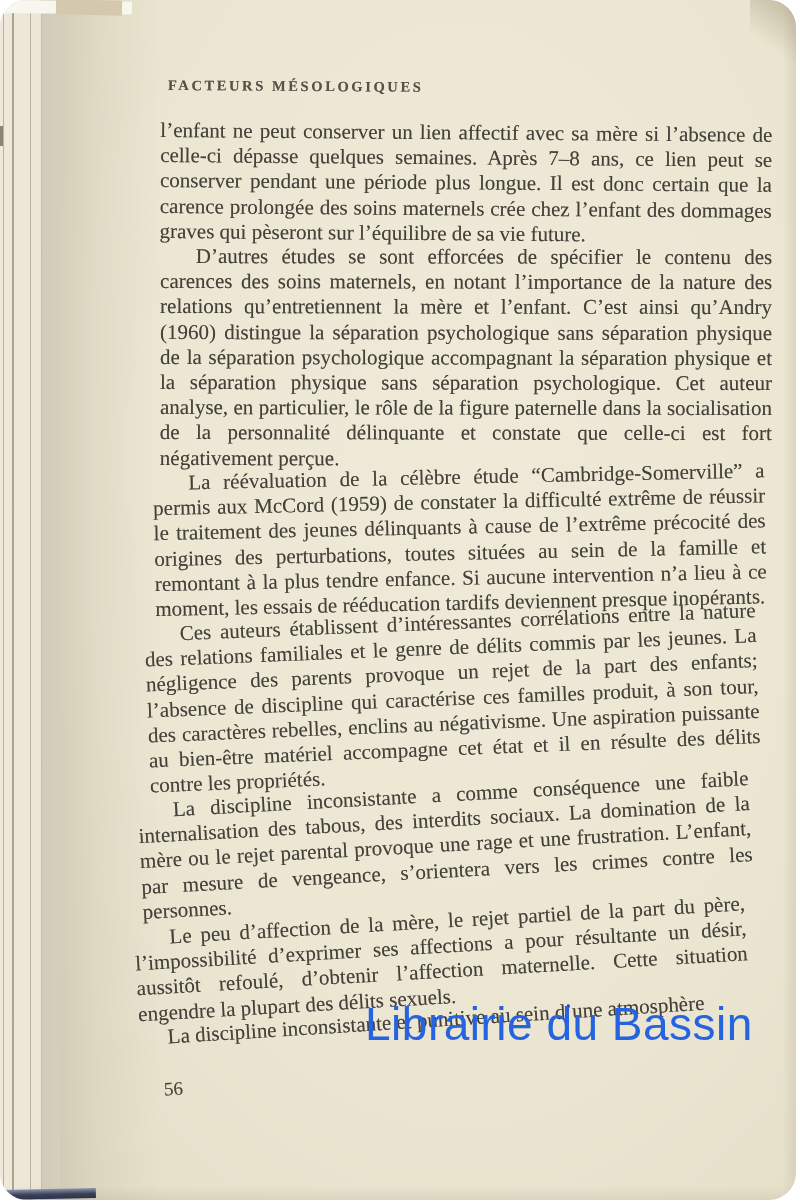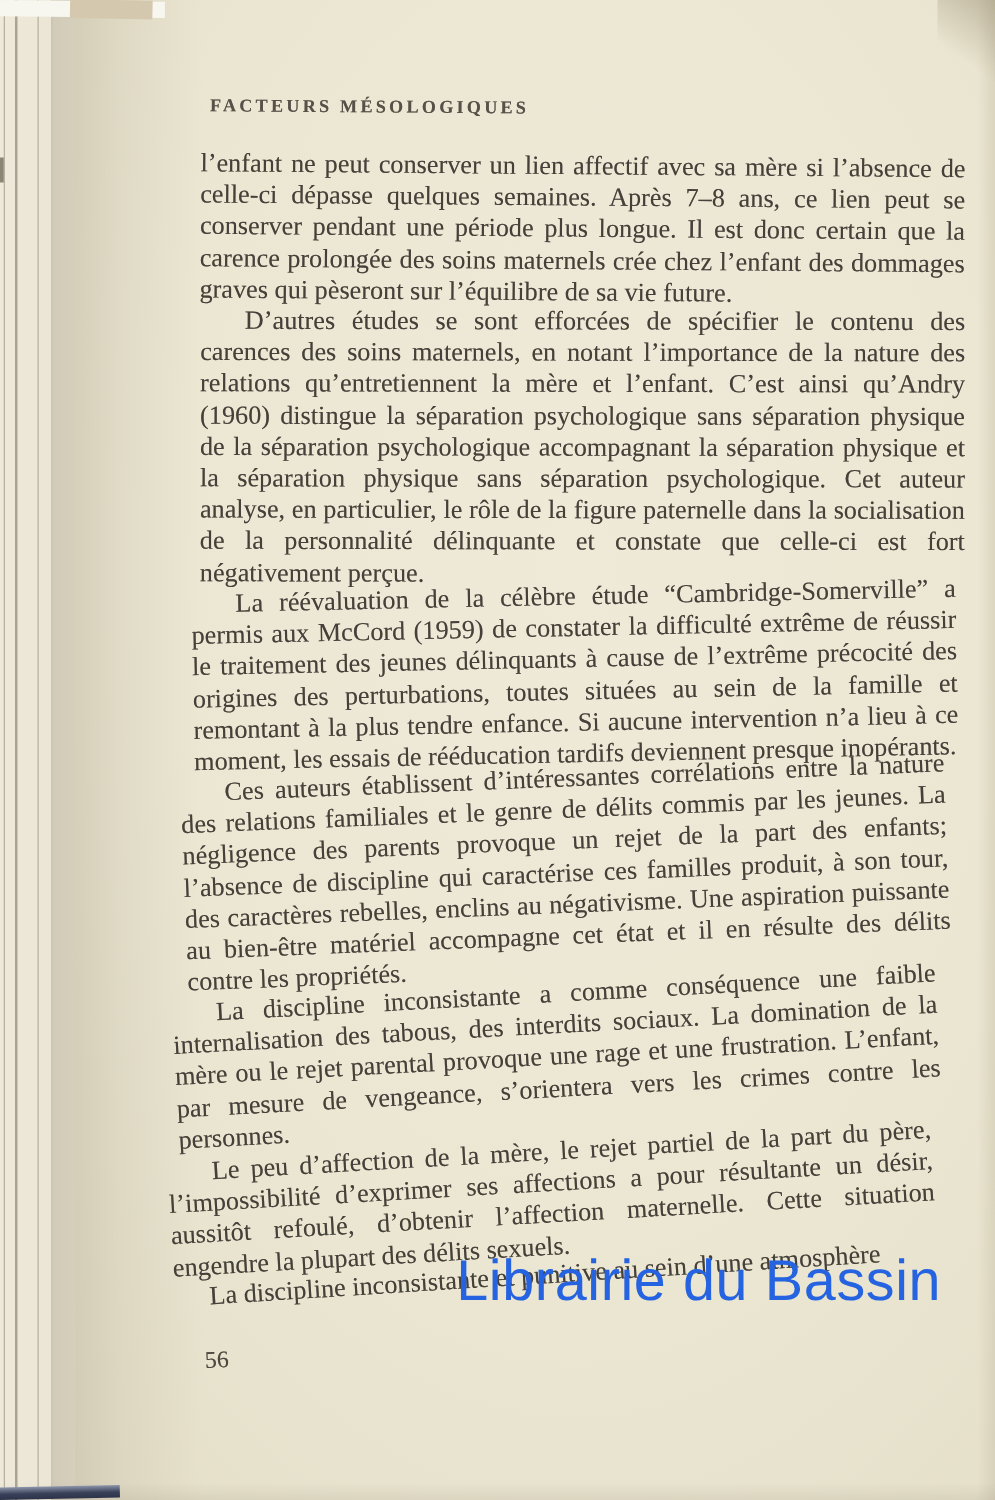--- a/index.html
+++ b/index.html
@@ -1,19 +1,20 @@
 <!DOCTYPE html>
 <html><head>
 <meta charset="utf-8">
 <style>
   html,body{margin:0;padding:0;background:#ffffff;}
   .photo{
     position:relative;width:796px;height:1200px;overflow:hidden;
     background:radial-gradient(ellipse at 58% 38%, #efead8 0%, #ece7d3 50%, #e4dec8 100%);
     font-family:"Liberation Serif", serif;
+    border-radius:27px;
   }
   
   .edges{position:absolute;left:0;top:0;width:60px;height:1200px;
     background:linear-gradient(90deg,#eee9da 0%,#e9e4d2 100%);}
   .edge-line{position:absolute;top:0;height:1200px;background:#b7b19e;}
   .edge-line.l1{left:3px;width:1px;}
   .edge-line.l2{left:12px;width:2px;background:#aaa492;}
   .edge-line.l3{left:30px;width:1px;}
   .edge-line.l4{left:41px;width:1px;background:#c2bca9;}
   .edge-mark{position:absolute;left:0;top:126px;width:3px;height:20px;background:#8a8676;}

